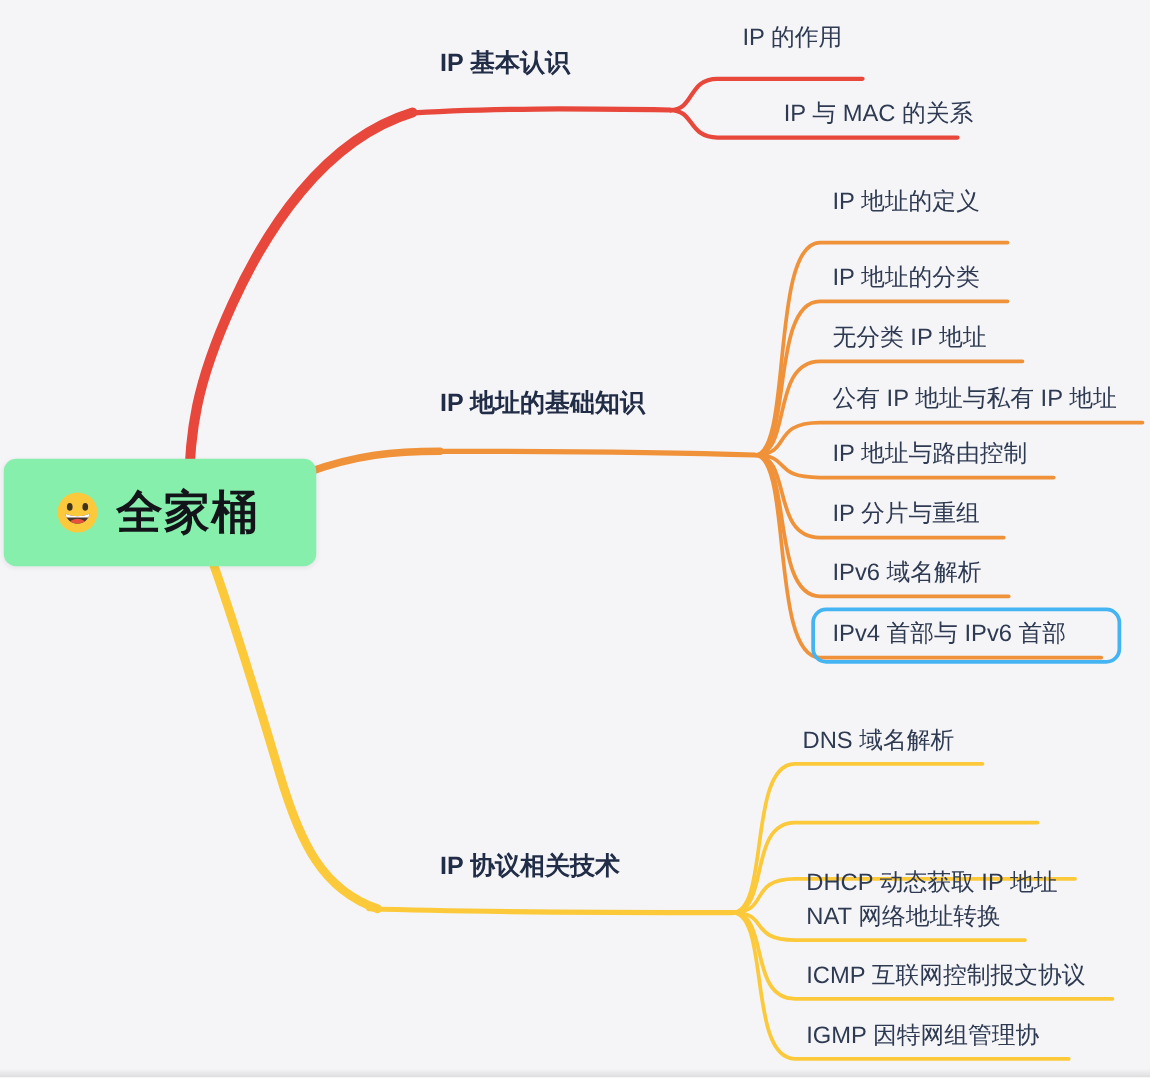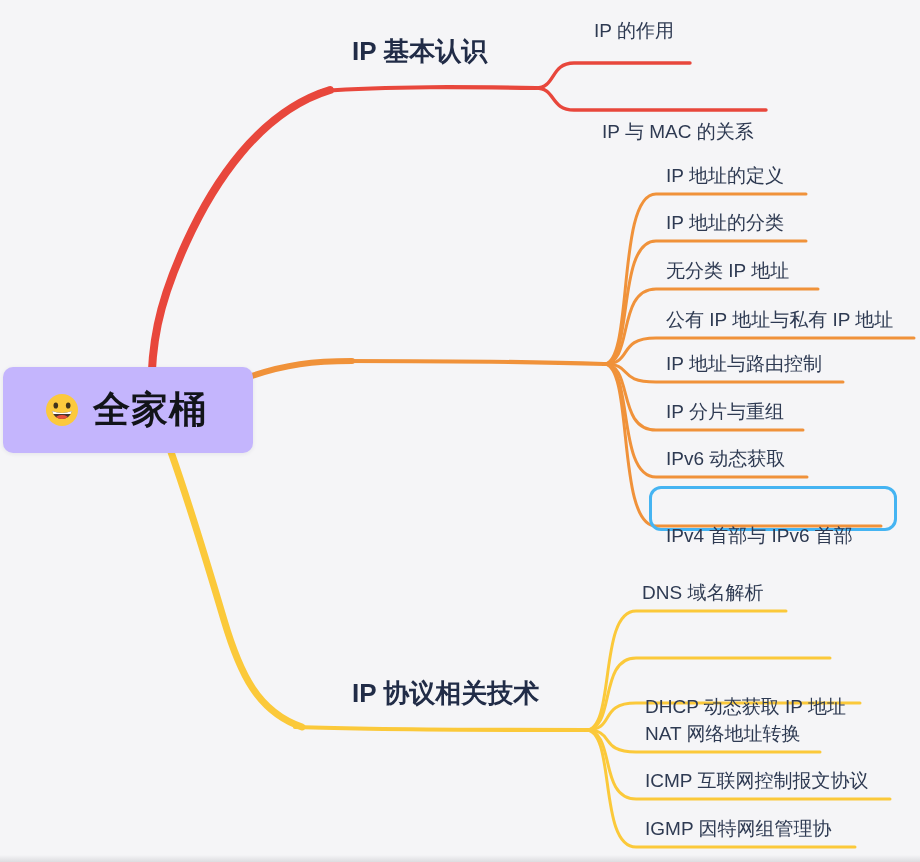--- a/index.html
+++ b/index.html
@@ -11,28 +11,28 @@
     font-family:"Liberation Sans","DejaVu Sans",sans-serif;
   }
   .links{position:absolute;left:0;top:0;}
   .links path{fill:none;stroke-linecap:round;stroke-linejoin:round;}
   .red{stroke:#e8473c;}
   .orange{stroke:#f0923a;}
   .yellow{stroke:#fbc93a;}
 
   .label{position:absolute;white-space:nowrap;cursor:default;}
   .branch-label{
-    font-size:26px;font-weight:700;color:#212c47;line-height:30px;text-align:center;
+    font-size:20px;font-weight:700;color:#212c47;line-height:30px;text-align:center;
   }
   .child-label{
     font-size:19px;font-weight:400;color:#2e3a52;line-height:26px;
   }
   .root-card{
     position:absolute;left:3px;top:367px;width:250px;height:86px;
-    background:#c4b5fd;border-radius:10px;
+    background:#86efac;border-radius:10px;
     box-shadow:0 1px 4px rgba(30,40,70,.08);
     display:flex;align-items:center;gap:13px;padding-left:41px;
     box-sizing:border-box;
   }
   .root-title{
     font-size:37px;font-weight:800;color:#121419;line-height:40px;
     letter-spacing:1px;white-space:nowrap;
   }
   .highlight-box{
     position:absolute;left:649px;top:486px;width:248px;height:45px;
@@ -97,33 +97,34 @@
       <path d="M 8.2 19 C 10.5 29.5 25.5 29.5 27.8 19 Q 18 23 8.2 19 Z" fill="#46342e"></path>
       <g clip-path="url(#mouthClip)">
         <path d="M 7 17 Q 18 23.5 29 17 L 29 22 L 7 22 Z" fill="#ffffff"></path>
         <ellipse cx="18" cy="27.5" rx="7" ry="4.5" fill="#e8503c"></ellipse>
       </g>
     </svg>
     <span class="root-title">全家桶</span>
   </div>
 
   <div class="label branch-label" style="left:352px;top:36px;">IP 基本认识</div>
+  <div class="label branch-label" style="left:352px;top:308px;">IP 地址的基础知识</div>
   <div class="label branch-label" style="left:352px;top:678px;">IP 协议相关技术</div>
 
   <div class="label child-label" style="left:594px;top:18px;">IP 的作用</div>
-  <div class="label child-label" style="left:602px;top:79px;margin-top:40px;">IP 与 MAC 的关系</div>
+  <div class="label child-label" style="left:627px;top:79px;">IP 与 MAC 的关系</div>
 
-  <div class="label child-label" style="left:666px;top:163px;">IP 地址的定义</div>
+  <div class="label child-label" style="left:666px;top:149px;">IP 地址的定义</div>
   <div class="label child-label" style="left:666px;top:210px;">IP 地址的分类</div>
   <div class="label child-label" style="left:666px;top:258px;">无分类 IP 地址</div>
   <div class="label child-label" style="left:666px;top:307px;">公有 IP 地址与私有 IP 地址</div>
   <div class="label child-label" style="left:666px;top:351px;">IP 地址与路由控制</div>
   <div class="label child-label" style="left:666px;top:399px;">IP 分片与重组</div>
-  <div class="label child-label" style="left:666px;top:446px;">IPv6 动态获取</div>
-  <div class="label child-label" style="left:666px;top:495px;margin-top:28px;">IPv4 首部与 IPv6 首部</div>
+  <div class="label child-label" style="left:666px;top:446px;">IPv6 域名解析</div>
+  <div class="label child-label" style="left:666px;top:495px;">IPv4 首部与 IPv6 首部</div>
 
   <div class="label child-label" style="left:642px;top:580px;">DNS 域名解析</div>
   <div class="label child-label" style="left:645px;top:672px;margin-top:22px;">DHCP 动态获取 IP 地址</div>
   <div class="label child-label" style="left:645px;top:721px;">NAT 网络地址转换</div>
   <div class="label child-label" style="left:645px;top:768px;">ICMP 互联网控制报文协议</div>
   <div class="label child-label" style="left:645px;top:816px;">IGMP 因特网组管理协</div>
 
   <div class="bottom-shade"></div>
 </div>
 

